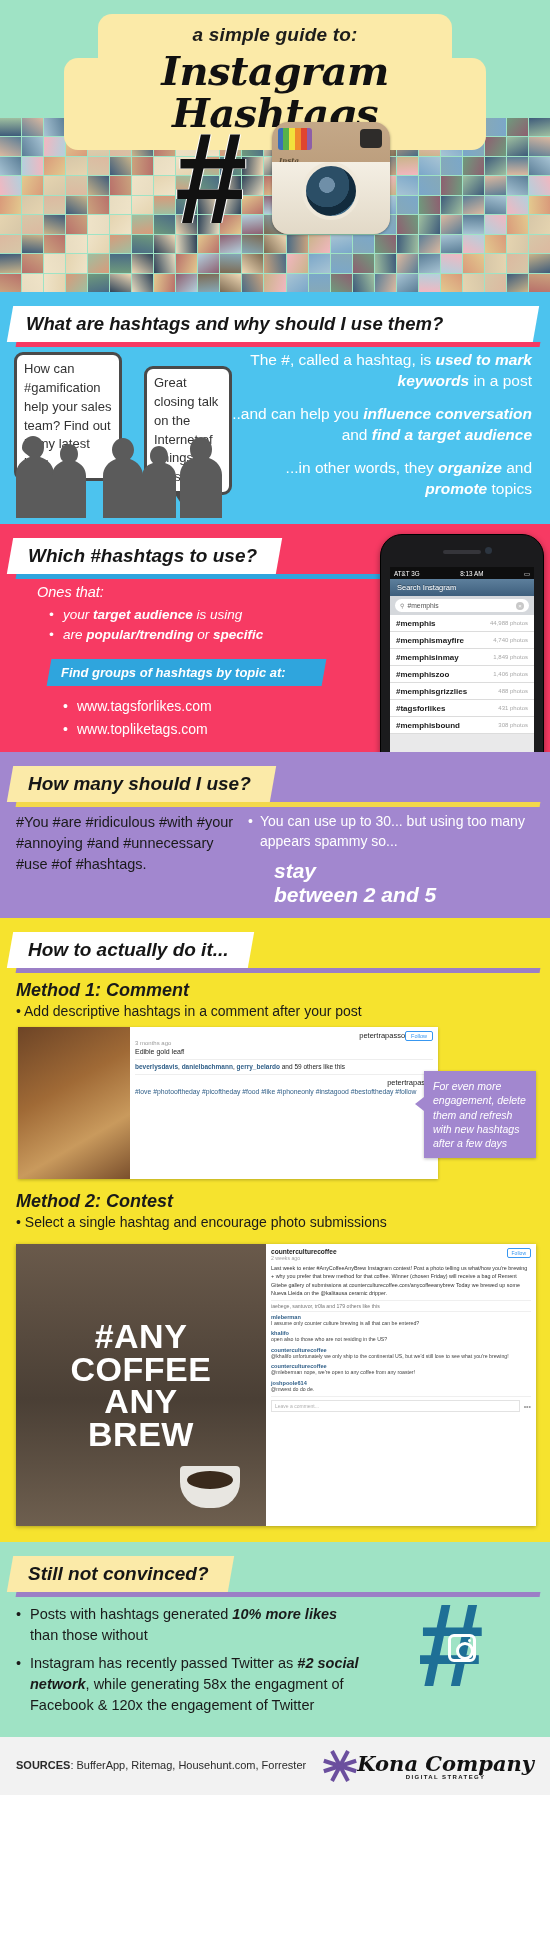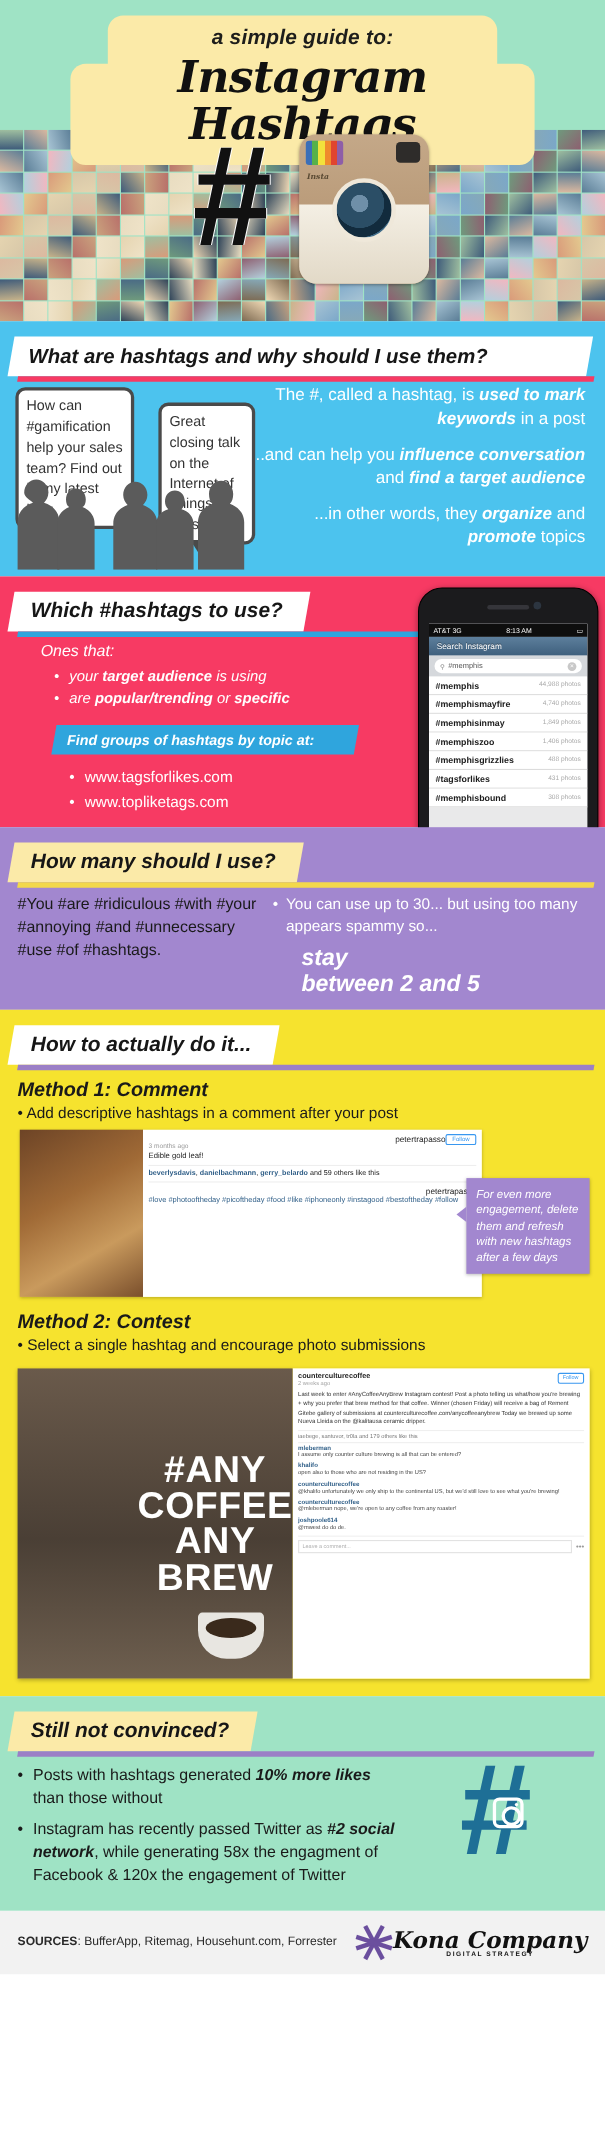--- a/index.html
+++ b/index.html
@@ -37,21 +37,21 @@
   .mgrid { display: grid; grid-template-columns: repeat(25, 1fr); gap: 1px; height: 100%; }
   .mcell { width: 100%; height: 100%; }
   .bighash {
     position: absolute; left: 175px; top: 120px; z-index: 5;
     font-size: 130px; font-weight: bold; color: #111;
     font-family: "Liberation Sans", sans-serif; line-height: .9;
     text-shadow: 1px 0 0 #fff, -1px 0 0 #fff;
   }
   .igcam {
     position: absolute; left: 272px; top: 122px; z-index: 4;
-    width: 118px; height: 136px; border-radius: 16px;
+    width: 118px; height: 112px; border-radius: 16px;
     background: linear-gradient(#c4a888, #b08f6c);
     box-shadow: 0 1px 3px rgba(0,0,0,.35);
   }
   .igcam .rainbow { position: absolute; left: 6px; top: 6px; width: 34px; height: 22px;
     background: linear-gradient(90deg,#3b6fb8 0 16%,#56b14a 16% 33%,#f2e23c 33% 50%,#ef8b2c 50% 67%,#e0452f 67% 84%,#8e5ea8 84% 100%);
     border-radius: 3px; }
   .igcam .vf { position: absolute; right: 8px; top: 7px; width: 22px; height: 19px;
     border-radius: 4px; background: #2e2c2a; }
   .igcam .body { position: absolute; left: 0; right: 0; bottom: 0; height: 72px;
     background: linear-gradient(#f4efe4,#e2d9c7); border-radius: 0 0 16px 16px; }
@@ -190,21 +190,21 @@
     box-shadow: 0 1px 3px rgba(0,0,0,.25); }
   .callout::after { content: ""; position: absolute; left: -9px; top: 26px; width: 0; height: 0;
     border-top: 7px solid transparent; border-bottom: 7px solid transparent;
     border-right: 9px solid #a287cf; }
 
   
   .m2 { margin: 6px 14px 0 16px; display: flex; height: 282px;
     box-shadow: 0 1px 4px rgba(0,0,0,.3); }
   .m2-photo { width: 250px; position: relative; background:
     linear-gradient(180deg,#6a5a4b,#4a3f35 55%,#6e5f4f); display: flex;
-    align-items: center; justify-content: flex-end; }
+    align-items: center; justify-content: center; }
   .m2-photo .txt { color: #fff; font-weight: bold; font-size: 34px; line-height: .96;
     text-align: center; letter-spacing: .5px; }
   .m2-cup { position: absolute; right: 26px; bottom: 18px; width: 60px; height: 42px;
     background: #e8e6e1; border-radius: 4px 4px 26px 26px; }
   .m2-cup::after { content: ""; position: absolute; left: 7px; top: 5px; width: 46px;
     height: 18px; border-radius: 50%; background: #3a2a1c; }
   .m2-side { flex: 1; background: #fff; padding: 4px 5px; overflow: hidden; }
   .m2-user { font-size: 6.6px; font-weight: bold; color: #222; }
   .m2-follow { float: right; border: 1px solid #3897f0; color: #3897f0; font-size: 5px;
     padding: 1px 4px; border-radius: 2px; }

